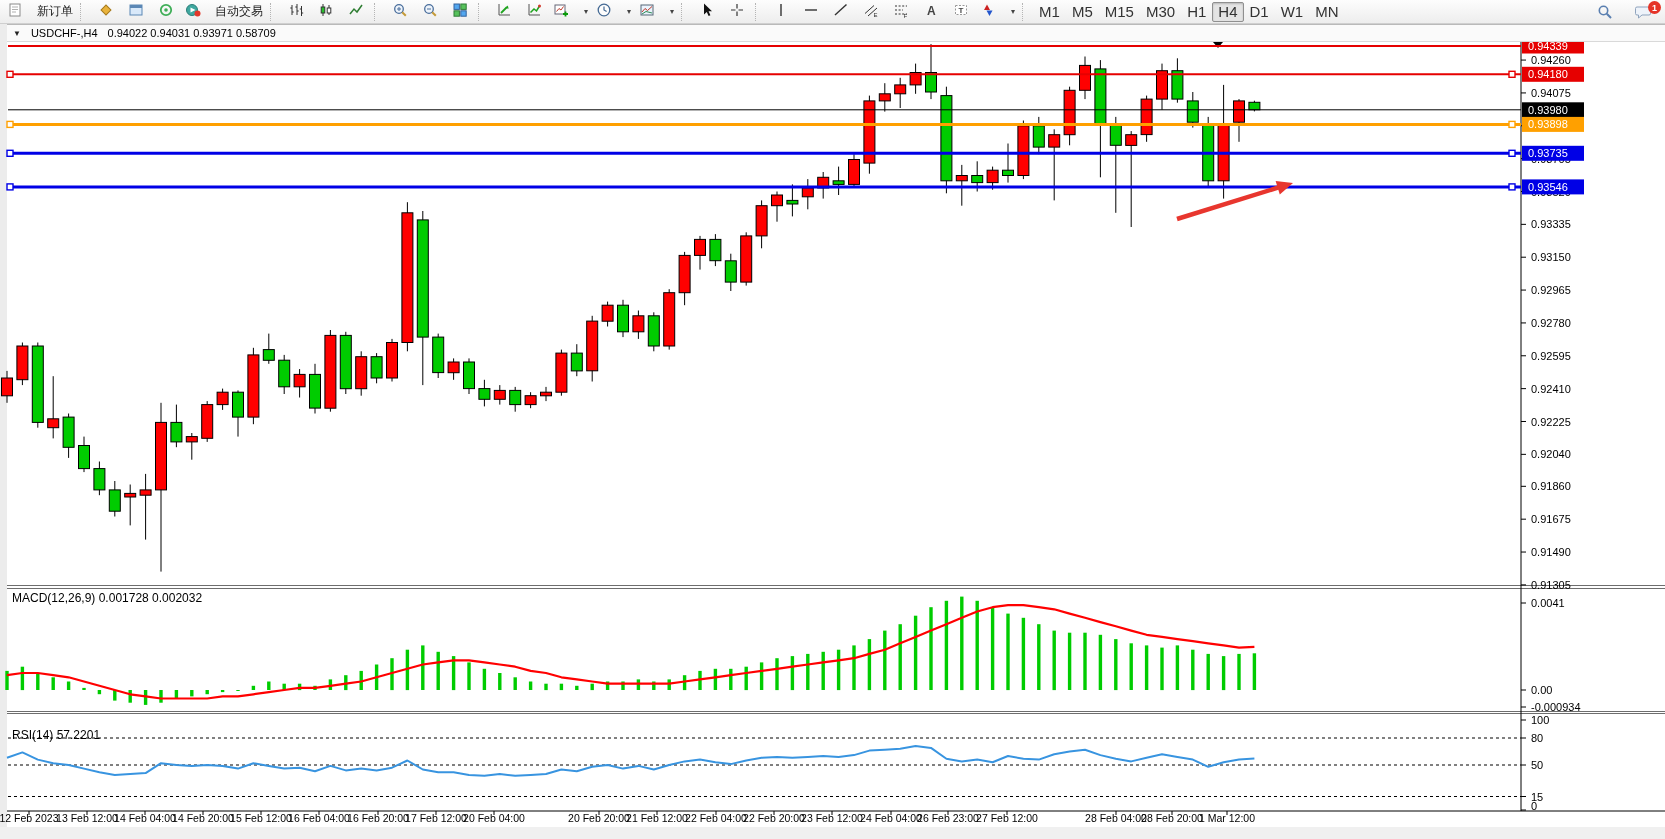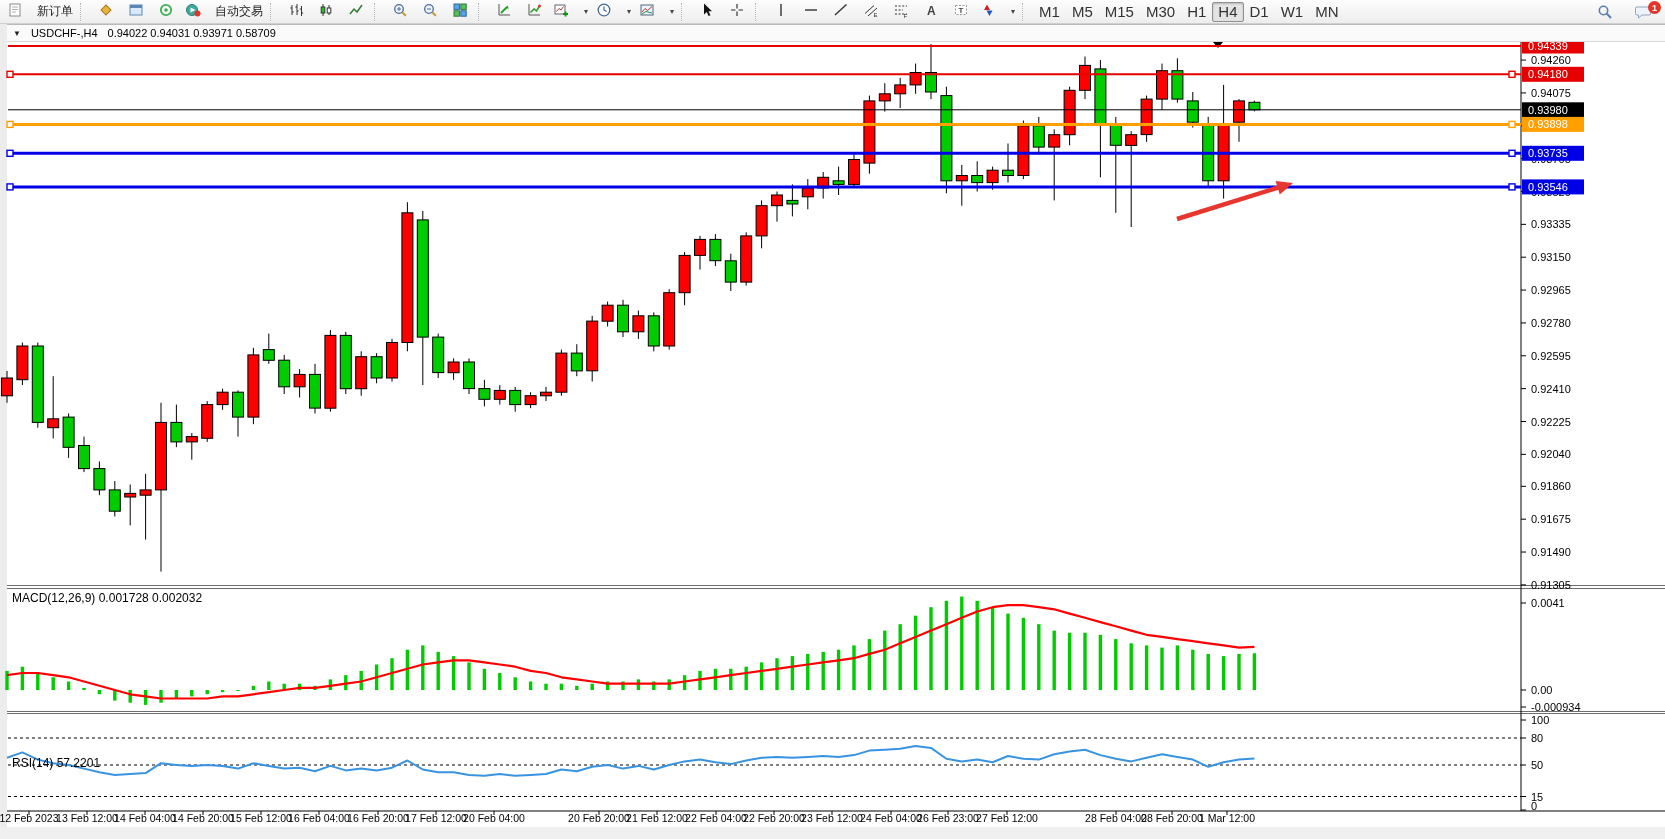--- a/index.html
+++ b/index.html
@@ -643,14 +643,14 @@
     </div>
   </div>
 
   <div id="chart-title">
     <span class="tri">▼</span>
     <span>USDCHF-,H4</span>
     <span>0.94022 0.94031 0.93971 0.58709</span>
   </div>
 
   <div class="ind-header" style="top:591px">MACD(12,26,9) 0.001728 0.002032</div>
-  <div class="ind-header" style="top:756px">RSI(14) 57.2201</div>
+  <div class="ind-header" style="top:728px">RSI(14) 57.2201</div>
 </div>
 
 </body></html>

